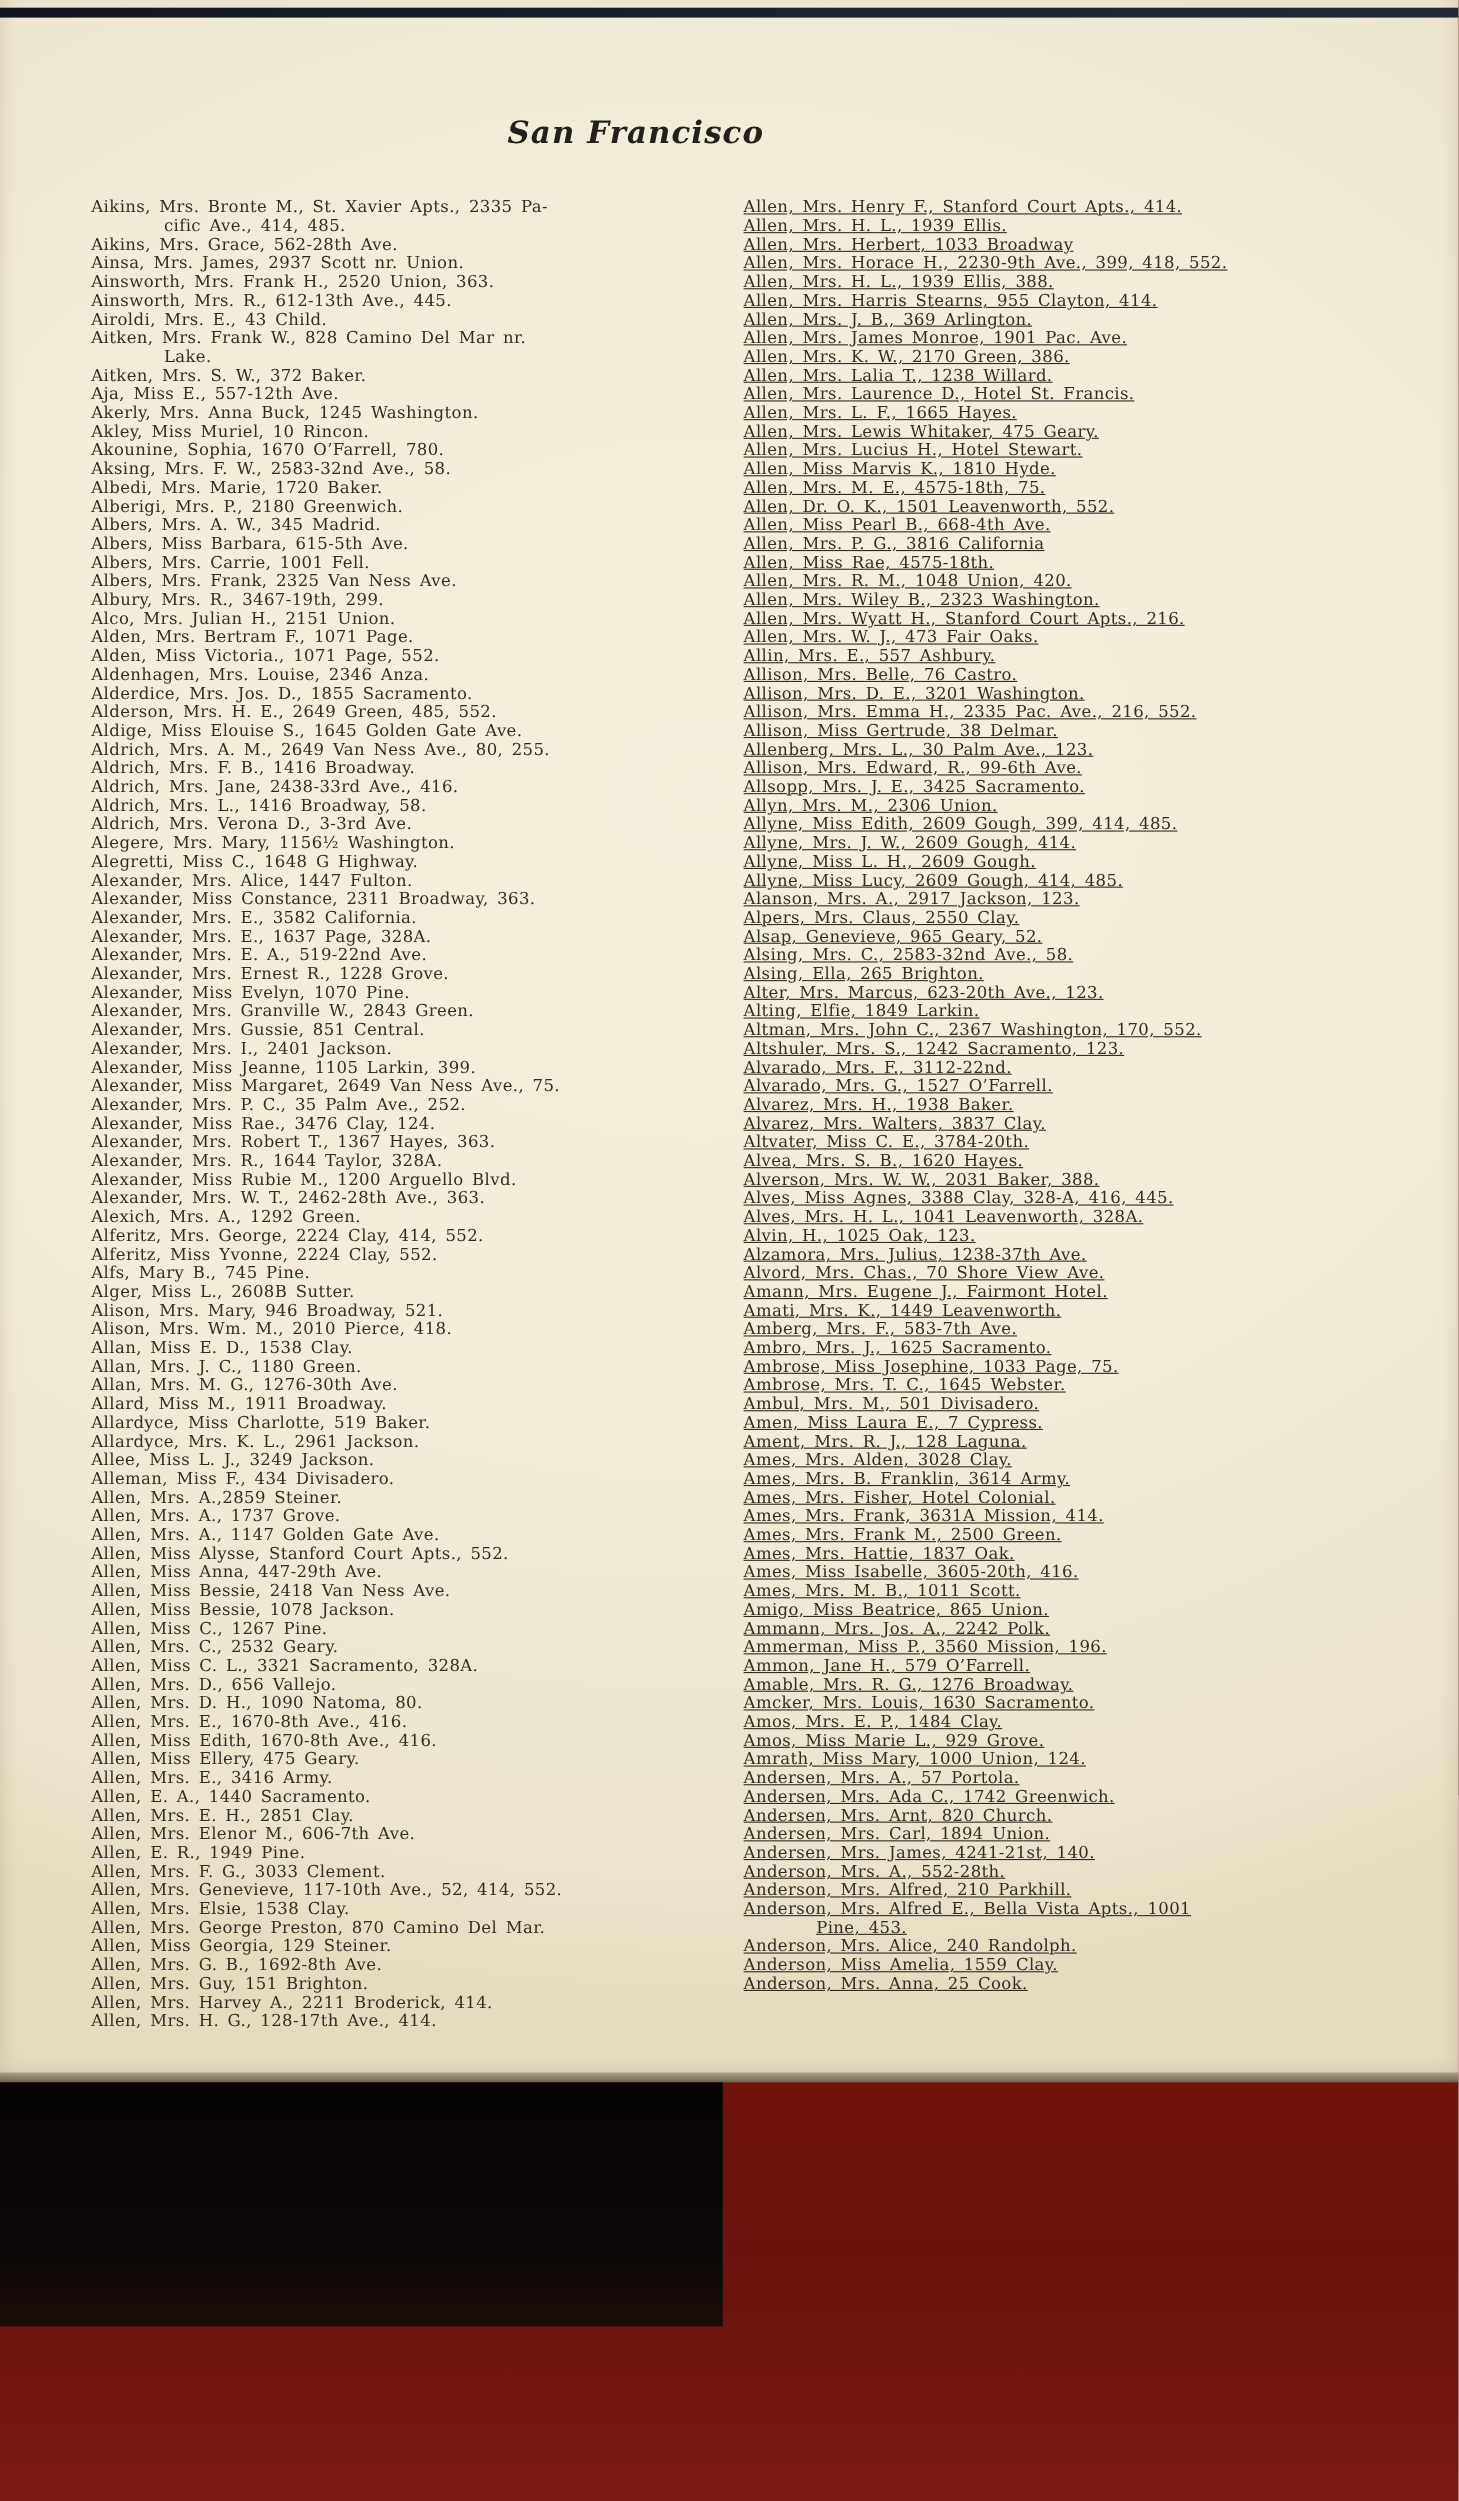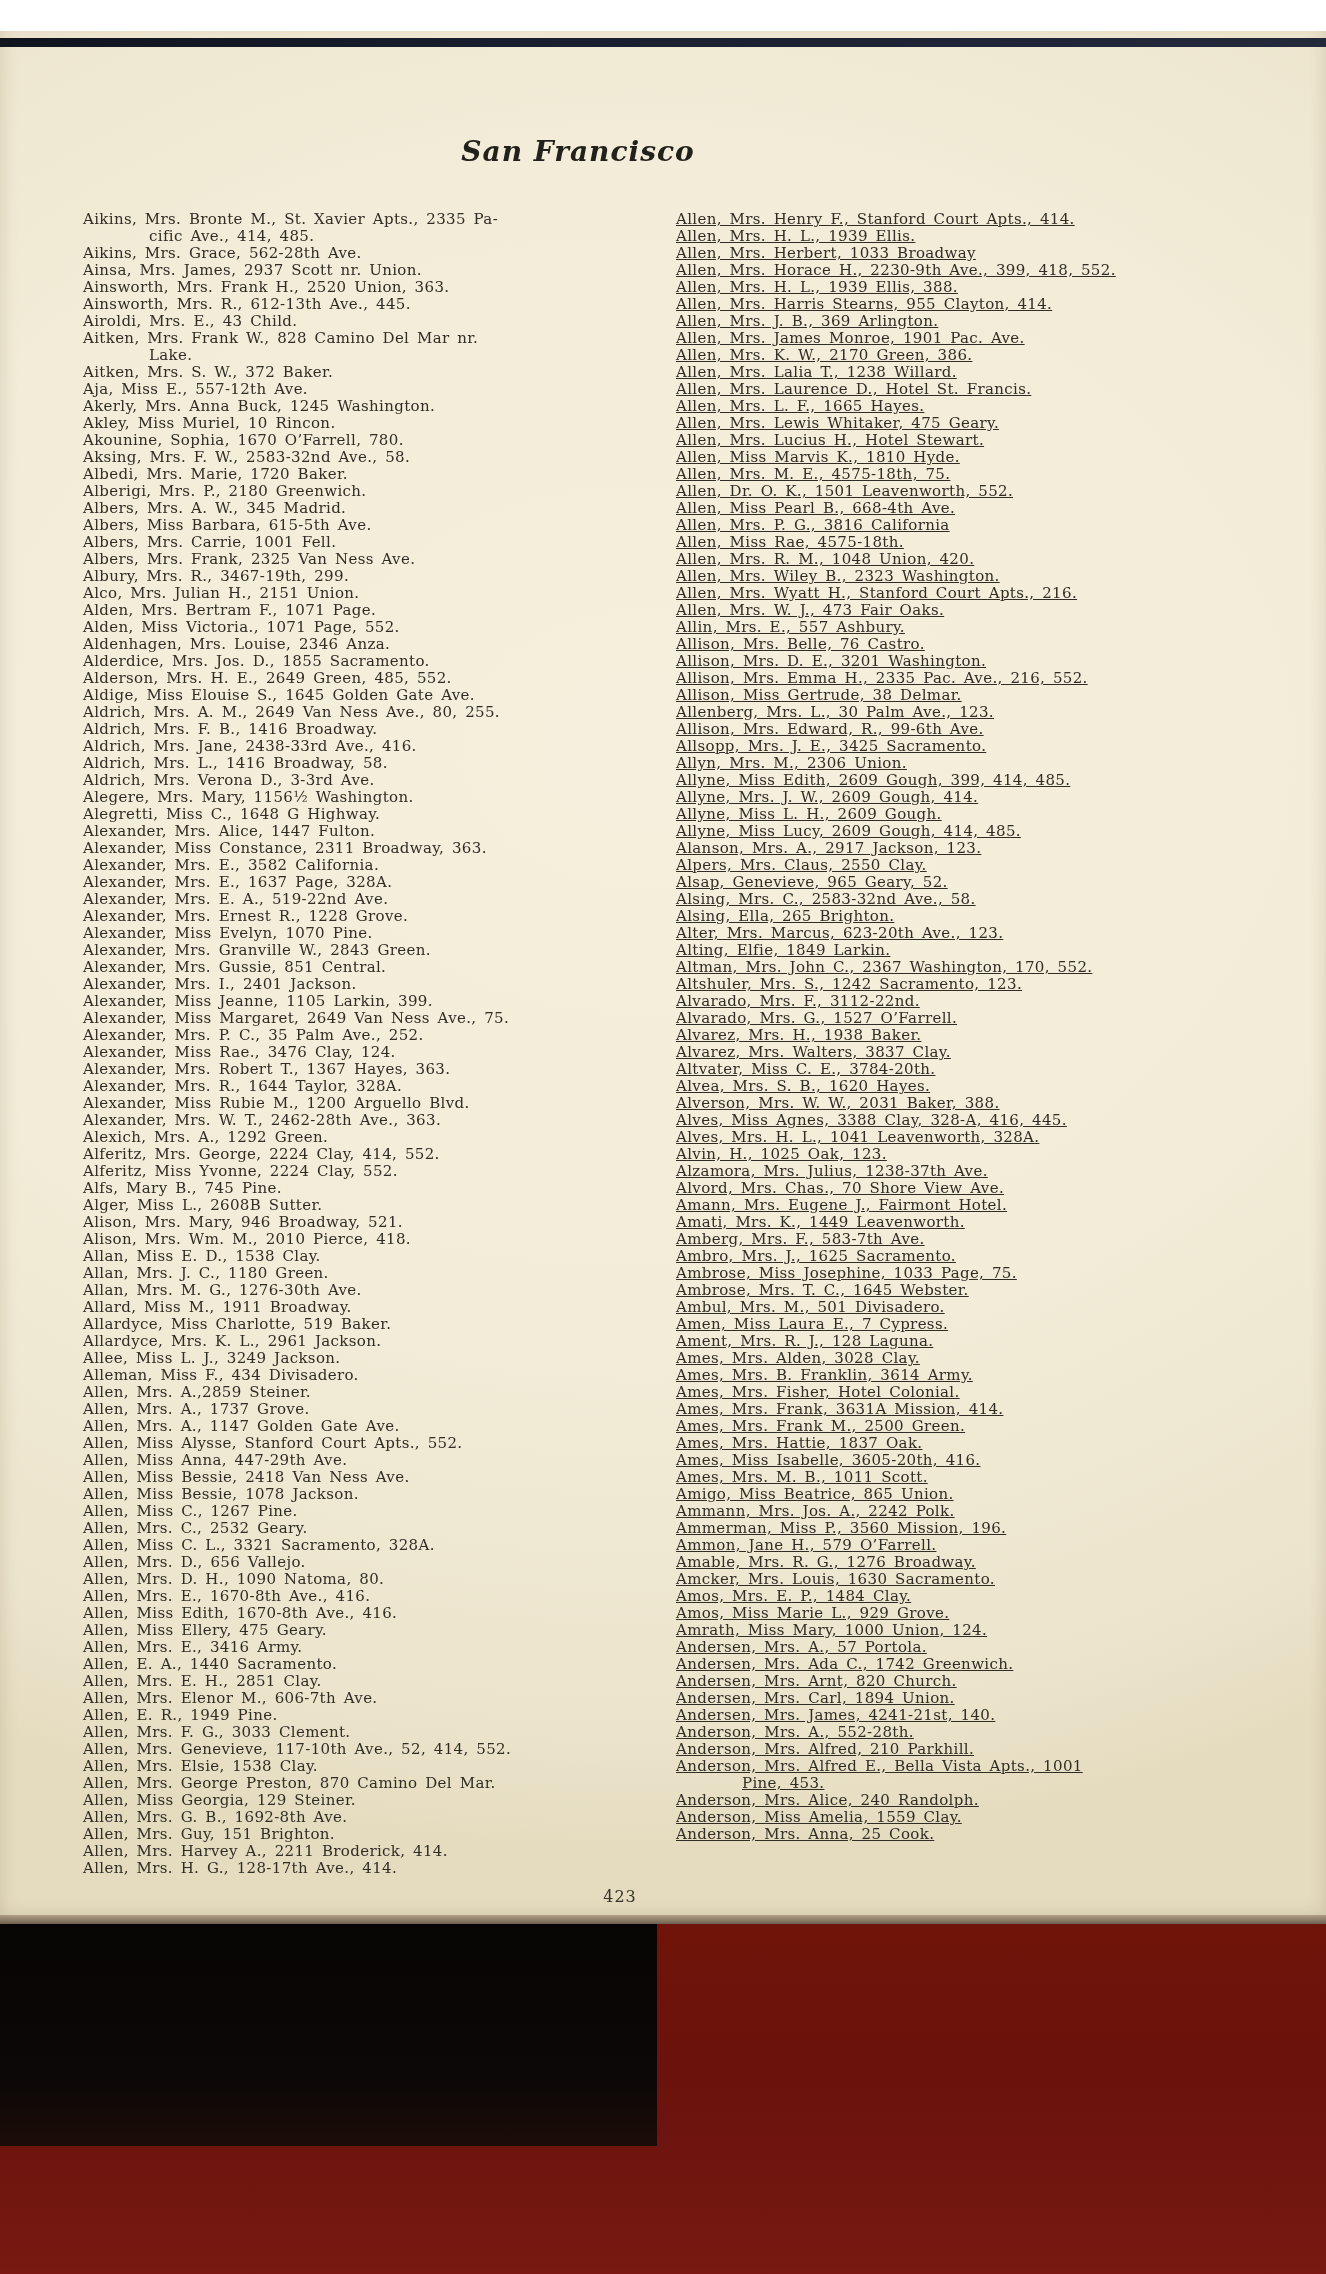--- a/index.html
+++ b/index.html
@@ -5,21 +5,20 @@
   html, body {
     margin: 0; padding: 0;
     width: 1326px; height: 2274px;
     overflow: hidden;
     font-family: "DejaVu Serif", serif;
   }
   .stage {
     position: relative;
     width: 1326px; height: 1632px;
     background: #6b120d;
-    margin-top: 31px;
   }
   
   .paper {
     position: absolute;
     left: 0; top: 0;
     width: 1326px; height: 1893px;
     background:
       radial-gradient(ellipse 1400px 1100px at 48% 38%, #f5efdd 0%, #f2ecd8 55%, #ece4cc 88%, #e5dcc0 100%);
     box-shadow: inset 0 -8px 18px rgba(90,60,30,0.18);
   }
@@ -295,21 +294,20 @@
         <div class="dir-line">Andersen, Mrs. James, 4241-21st, 140.</div>
         <div class="dir-line">Anderson, Mrs. A., 552-28th.</div>
         <div class="dir-line">Anderson, Mrs. Alfred, 210 Parkhill.</div>
         <div class="dir-line">Anderson, Mrs. Alfred E., Bella Vista Apts., 1001</div>
         <div class="dir-line cont">Pine, 453.</div>
         <div class="dir-line">Anderson, Mrs. Alice, 240 Randolph.</div>
         <div class="dir-line">Anderson, Miss Amelia, 1559 Clay.</div>
         <div class="dir-line">Anderson, Mrs. Anna, 25 Cook.</div>
       </div>
 
-    <div class="page-number">423</div>
   </div>
 
   <div class="cover-shadow"></div>
 
   <div class="cover">
     <div class="cover-black"></div>
   </div>
 
 </div>
 

